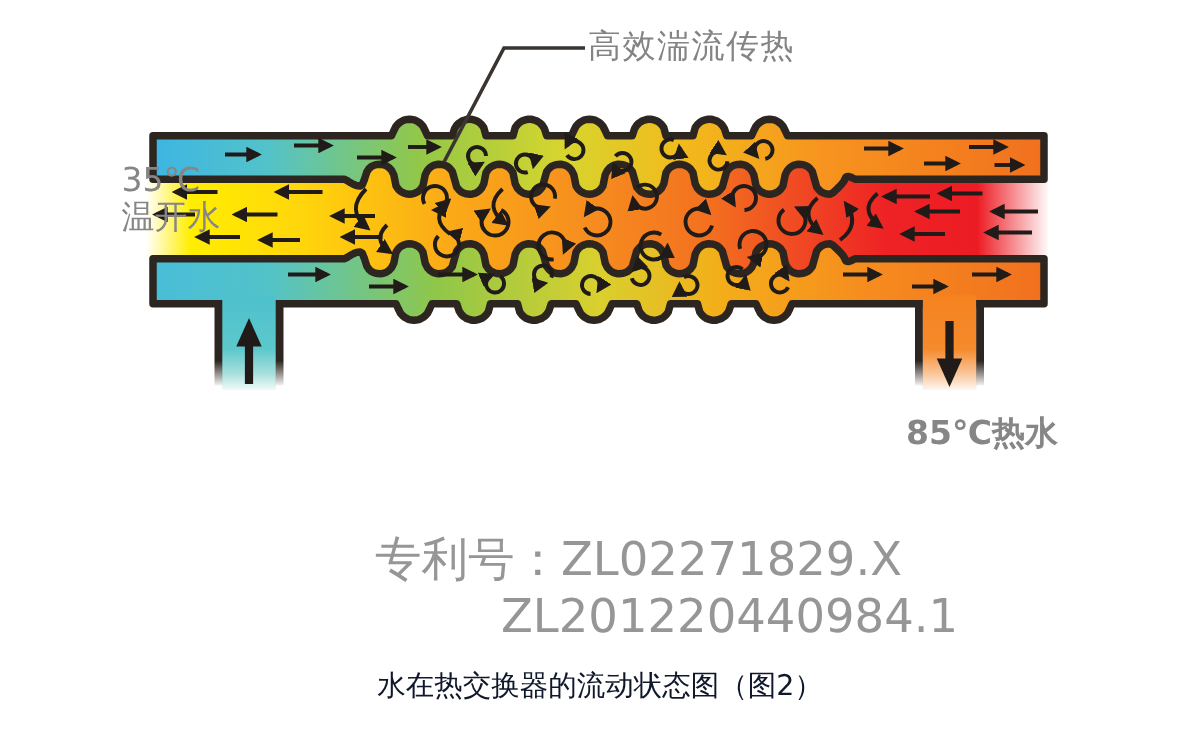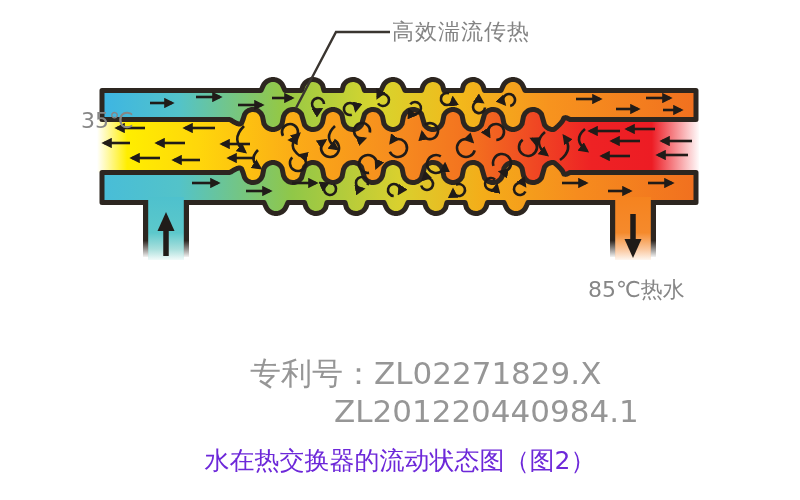--- a/index.html
+++ b/index.html
@@ -7,24 +7,24 @@
     position:relative;width:800px;height:500px;background:#ffffff;overflow:hidden;
     font-family:"DejaVu Sans","Liberation Sans",sans-serif;
   }
   #hx{position:absolute;left:0;top:0;}
   .lbl{position:absolute;color:#868686;font-size:22px;line-height:1.14;white-space:nowrap;}
   .lbl .t2{display:block;}
   #callout-label{left:392px;top:19px;letter-spacing:1px;color:#848484;}
   #left-label{left:37px;top:108px;margin-left:44px;}
   #right-label{left:705px;top:115px;}
   #inlet-label{left:111px;top:276px;}
-  #outlet-label{left:588px;top:277px;}
+  #outlet-label{left:604px;top:277px;font-weight:bold;}
   #patent{position:absolute;left:250px;top:355px;color:#969696;font-size:31px;line-height:1.22;}
   #patent .p2{display:block;padding-left:84px;}
-  #caption{position:absolute;left:0;right:0;top:444px;text-align:center;color:#6d28d9;font-size:25px;}
+  #caption{position:absolute;left:0;right:0;top:444px;text-align:center;color:#0f172a;font-size:19px;}
 </style>
 </head>
 <body>
 
 <div id="stage">
 
   <svg id="hx" width="800" height="500" viewBox="0 0 800 500">
       <defs>
         <linearGradient id="gTop" gradientUnits="userSpaceOnUse" x1="102" y1="0" x2="696" y2="0">
           <stop offset="0" stop-color="#3db5e3" stop-opacity="1"></stop>
@@ -157,20 +157,21 @@
         <path d="M560,160 Q574,150 564,136" marker-end="url(#ah)"></path>
         <path d="M585,129 Q572,140 587,151" marker-end="url(#ah)"></path>
       </g>
       <path d="M390 32 L336 32 L296 108" fill="none" stroke="#3a3530" stroke-width="2.4"></path>
     </svg>
 
   <div class="lbl" id="callout-label">高效湍流传热</div>
 
   <div class="lbl" id="left-label">
     <span>35℃</span>
+    <span class="t2">温开水</span>
   </div>
 
 
 
   <div class="lbl" id="outlet-label">85℃热水</div>
 
   <div id="patent">
     <span class="p1">专利号：ZL02271829.X</span>
     <span class="p2">ZL201220440984.1</span>
   </div>

